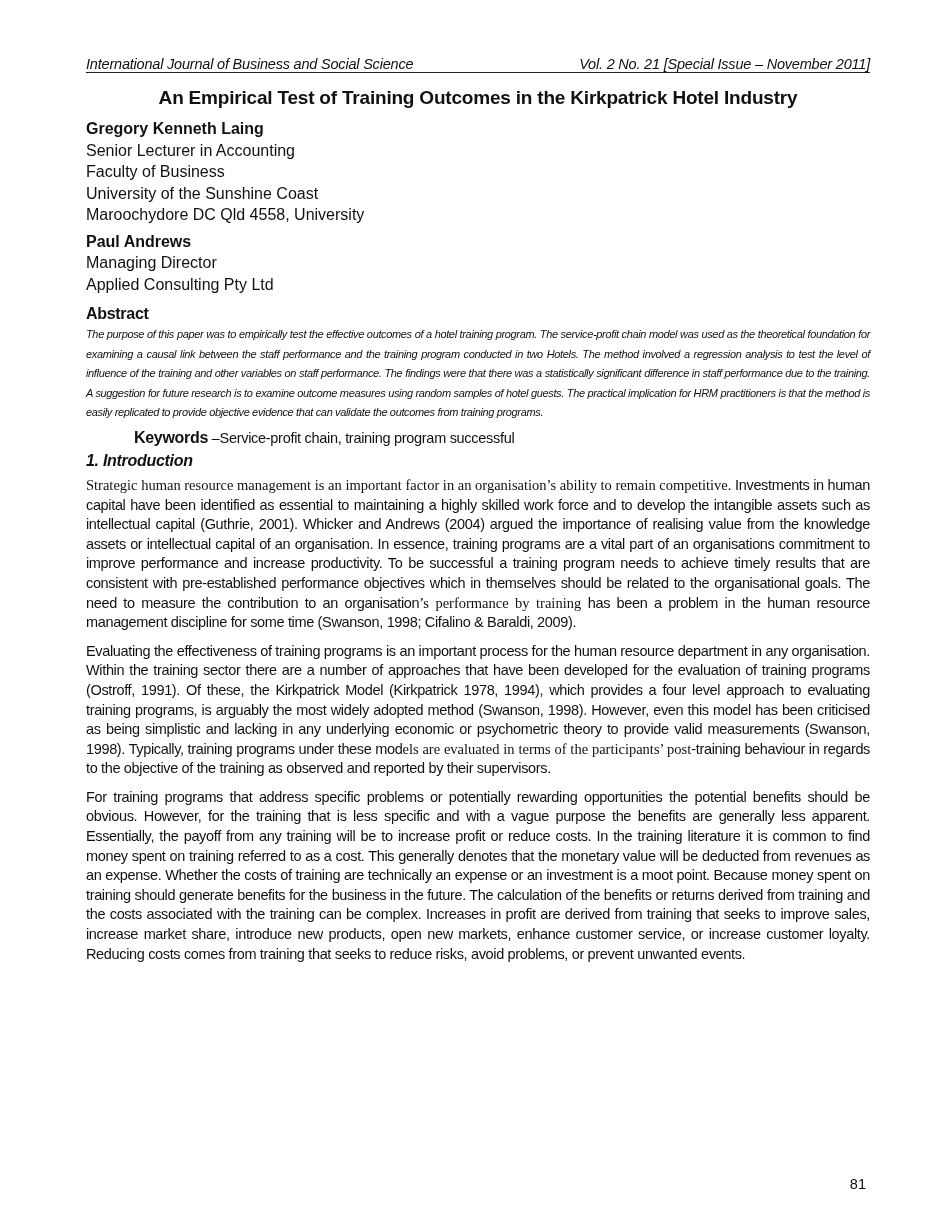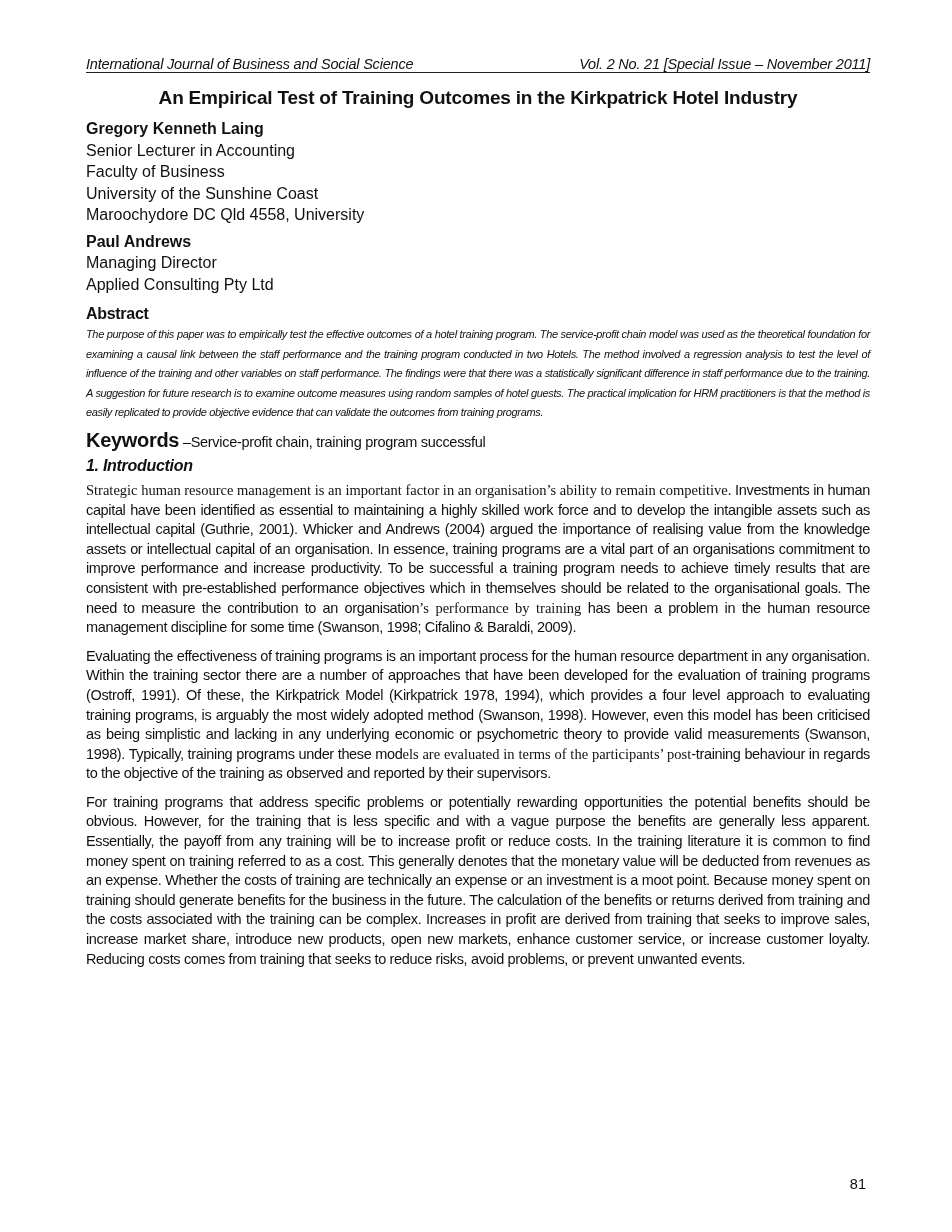--- a/index.html
+++ b/index.html
@@ -6,21 +6,21 @@
   body { width: 952px; height: 1232px; position: relative; overflow: hidden; color: #111; font-family: "Liberation Sans", sans-serif; }
   .page { position: absolute; left: 86px; top: 56px; width: 784px; }
   .running-head { display: flex; justify-content: space-between; font-style: italic; font-size: 14.5px; border-bottom: 1px solid #222; padding-bottom: 0; letter-spacing: -0.2px; }
   .title { text-align: center; font-weight: bold; font-size: 19px; margin-top: 14px; letter-spacing: -0.2px; }
   .author-block { text-align: left; font-size: 16px; line-height: 21.5px; margin-top: 9px; }
   .author-name { font-weight: bold; }
   .author-block + .author-block { margin-top: 5px; }
   .section-head { font-weight: bold; font-size: 16px; margin-top: 10px; letter-spacing: -0.3px; }
   .abstract { font-style: italic; font-size: 11px; line-height: 19.6px; text-align: justify; letter-spacing: -0.35px; margin-top: 2px; }
   .keywords { font-size: 14.5px; margin-top: 6px; letter-spacing: -0.3px; }
-  .keywords .kw-label { font-weight: bold; font-size: 20px; }
+  .keywords .kw-label { font-weight: bold; font-size: 16px; margin-left: 48px; }
   .intro-head { font-weight: bold; font-style: italic; font-size: 16px; margin-top: 5px; letter-spacing: -0.3px; }
   .para { font-size: 14.5px; line-height: 19.6px; text-align: justify; letter-spacing: -0.35px; margin-top: 9px; }
   .para.first { margin-top: 6px; }
   .serif { font-family: "Liberation Serif", serif; letter-spacing: 0; margin-top: 9px; }
   .page-number { position: absolute; right: 86px; top: 1176px; font-size: 14.5px; text-align: right; }
 </style>
 </head>
 <body>
 
 <div class="page">

